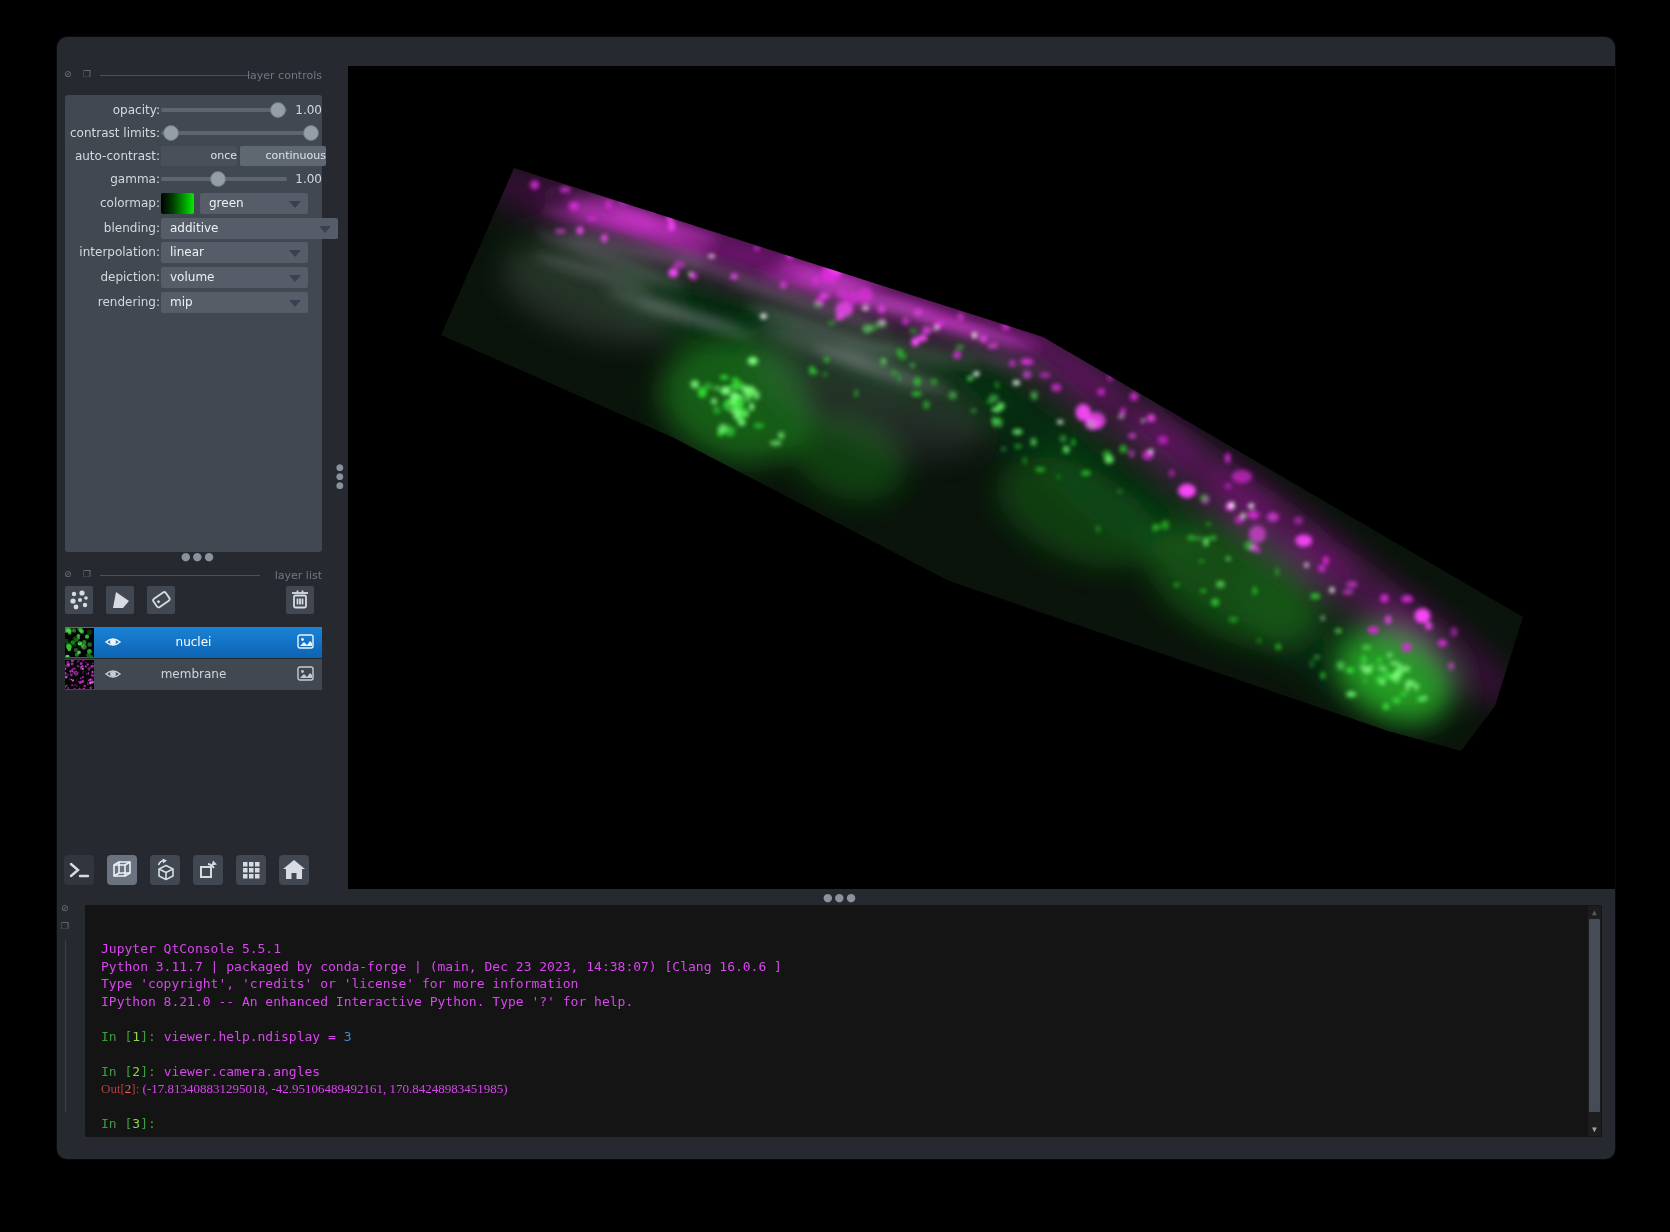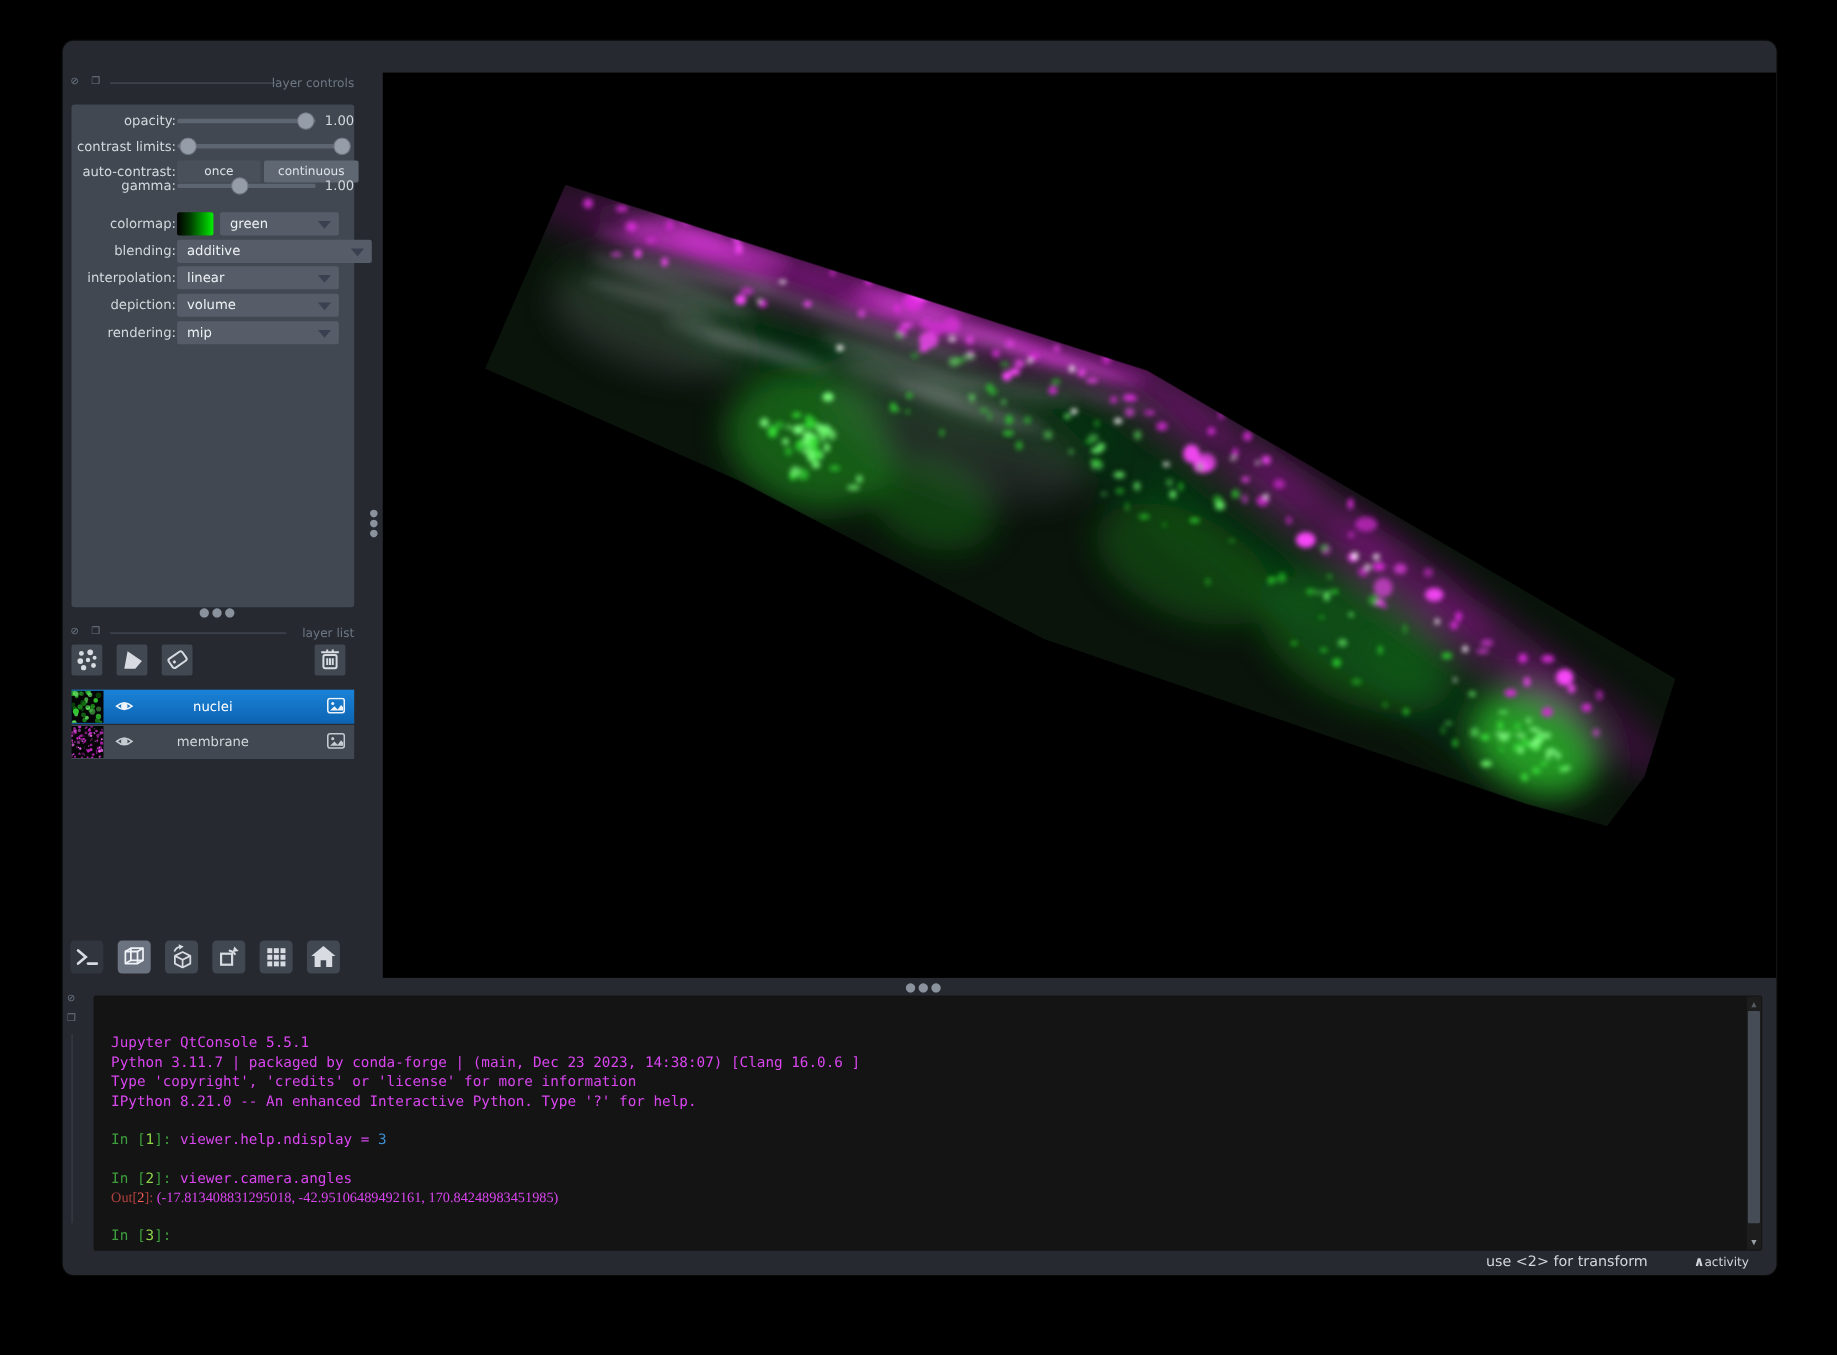--- a/index.html
+++ b/index.html
@@ -16,21 +16,21 @@
   .dockhead .ic{position:absolute;top:0;font-size:9px;color:#6e7885;}
   .dockhead .ln{position:absolute;top:6px;height:1px;background:#4a515c;}
   .dockhead .lbl{position:absolute;top:0;right:0;}
   
   .panel{position:absolute;left:8px;top:58px;width:257px;height:457px;background:#414851;border-radius:3px;}
   .row{position:absolute;left:0;width:257px;height:20px;}
   .rlabel{position:absolute;right:162px;width:150px;top:3px;text-align:right;font-size:12px;color:#d4d9de;}
   .track{position:absolute;top:8px;height:4px;background:#5d6571;border-radius:2px;}
   .thumbc{position:absolute;top:2px;width:16px;height:16px;border-radius:50%;background:#959da9;border:1px solid #6d7580;box-sizing:border-box;}
   .val{position:absolute;right:0px;width:34px;top:3px;font-size:12px;color:#d4d9de;text-align:right;}
-  .acbtn{position:absolute;top:0;height:20px;border-radius:2px;font-size:11px;color:#dde2e8;text-align:center;line-height:20px;}
+  .acbtn{position:absolute;top:0;height:20px;border-radius:2px;font-size:11px;color:#dde2e8;text-align:right;line-height:20px;}
   .dd{position:absolute;top:0;height:21px;background:#565d68;border-radius:2px;font-size:12px;color:#eef1f4;line-height:21px;padding-left:9px;box-sizing:border-box;}
   .tri{position:absolute;right:7px;top:8px;width:0;height:0;border-left:6px solid transparent;border-right:6px solid transparent;border-top:7px solid #3a4050;}
   .cmap{position:absolute;top:0;width:33px;height:21px;border-radius:2px;
     background:linear-gradient(90deg,#000 0%,#003c00 35%,#00a800 75%,#00ee00 100%);}
   .dots3h{position:absolute;font-size:11px;color:#8a929e;letter-spacing:2px;}
   
   .lbtn{position:absolute;width:28px;height:28px;background:#414851;border-radius:2px;}
   .lrow{position:absolute;left:8px;width:257px;height:31px;}
   .lthumb{position:absolute;left:0;top:1px;width:29px;height:29px;background:#0a0a0a;}
   .lname{position:absolute;left:40px;right:40px;top:8px;text-align:center;font-size:12px;color:#fff;}
@@ -80,21 +80,21 @@
       <div class="thumbc" style="left:98px"></div>
       <div class="thumbc" style="left:238px"></div>
     </div>
 
     <div class="row" style="top:51px">
       <span class="rlabel">auto-contrast:</span>
       <div class="acbtn" style="left:96px;width:76px;background:#4a505a">once</div>
       <div class="acbtn" style="left:175px;width:86px;background:#5f6773">continuous</div>
     </div>
 
-    <div class="row" style="top:64px">
+    <div class="row" style="top:74px">
       <span class="rlabel">gamma:</span>
       <div class="track" style="left:96px;width:126px"></div>
       <div class="thumbc" style="left:145px"></div>
       <span class="val">1.00</span>
     </div>
 
     <div class="row" style="top:98px">
       <span class="rlabel">colormap:</span>
       <div class="cmap" style="left:96px"></div>
       <div class="dd" style="left:135px;width:108px">
@@ -830,20 +830,14 @@
         <div class="cline" style="top: 193.5px;"></div>
         <div class="cline" style="top: 211px;"><span class="g">In [</span><span class="gb">3</span><span class="g">]:</span></div>
       </div>
     <div class="sbar">
       <span class="sarr" style="top:2px;color:#555b63">▲</span>
       <div class="shandle" style="top:13px;height:193px"></div>
       <span class="sarr" style="bottom:2px">▼</span>
     </div>
   </div>
 
-  <div class="status">
-    <span style="position:absolute;right:117px;top:3px">use &lt;2&gt; for transform</span>
-    <span style="position:absolute;right:25px;top:3px">
-      <b style="font-size:12px">∧</b><span style="font-size:11px">activity</span>
-    </span>
-  </div>
 
 </div>
 
 </body></html>

